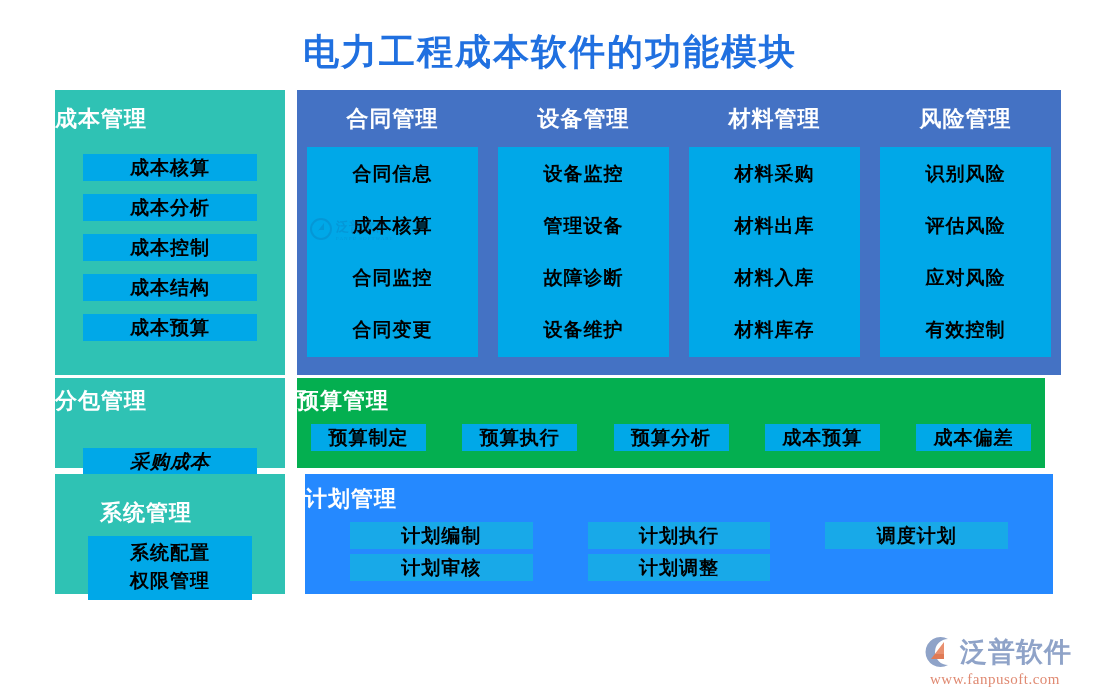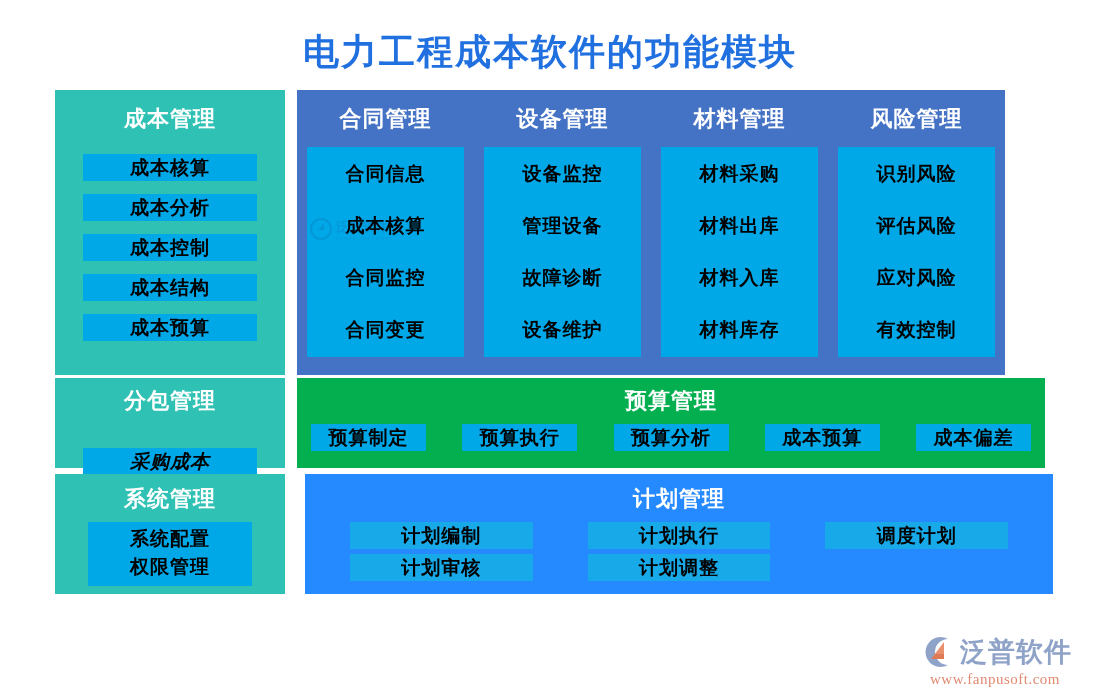--- a/index.html
+++ b/index.html
@@ -19,21 +19,20 @@
     font-size: 36px;
     font-weight: bold;
     color: #2070e0;
     letter-spacing: 2px;
     font-family: "Liberation Serif", "DejaVu Serif", serif;
   }
 
   
   .panel { position: absolute; }
   .panel-title {
-    text-align: center;
     color: #ffffff;
     font-weight: bold;
     font-size: 22px;
     letter-spacing: 1px;
     font-family: "Liberation Serif", "DejaVu Serif", serif;
   }
   .chip {
     background: #00a8e8;
     color: #000000;
     font-weight: bold;
@@ -49,21 +48,21 @@
   #cost-panel {
     left: 55px; top: 90px; width: 230px; height: 285px;
     background: #2fc2b4;
   }
   #cost-panel .panel-title { margin-top: 14px; }
   #cost-list { margin-top: 8px; padding: 12px 28px; }
   #cost-list .chip { margin-bottom: 13px; }
 
   
   #modules-panel {
-    left: 297px; top: 90px; width: 708px; height: 285px;
+    left: 297px; top: 90px; width: 764px; height: 285px;
     background: #4472c4;
     display: flex;
   }
   .module-col {
     flex: 1 1 0;
     display: flex; flex-direction: column;
     align-items: center;
     padding: 0 10px;
   }
   .module-col .panel-title { margin-top: 14px; margin-bottom: 13px; }
@@ -103,21 +102,21 @@
     padding: 0 14px;
     display: flex; justify-content: space-between;
   }
   #budget-list .chip { width: 115px; }
 
   
   #system-panel {
     left: 55px; top: 474px; width: 230px; height: 120px;
     background: #2fc2b4;
   }
-  #system-panel .panel-title { margin-top: 10px; }
+  #system-panel .panel-title { margin-top: 24px; padding-left: 45px; }
   #system-box {
     margin: 8px 33px 0 33px;
     background: #00a8e8;
     padding: 3px 0 5px 0;
   }
   #system-box .module-item { display: block; text-align: center; line-height: 28px; }
 
   
   #plan-panel {
     left: 305px; top: 474px; width: 748px; height: 120px;

